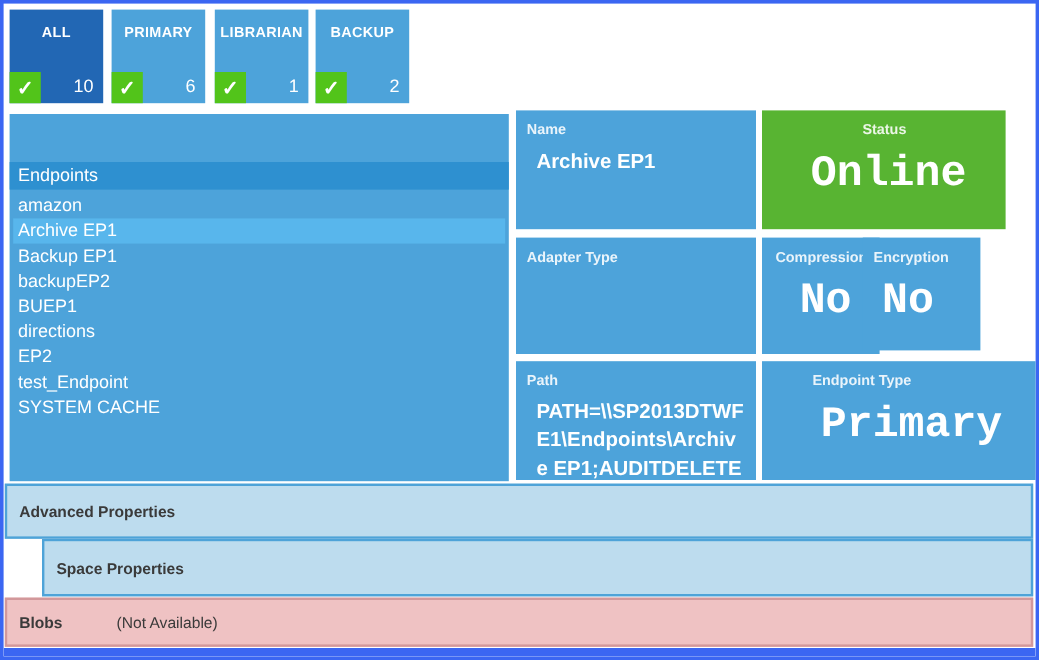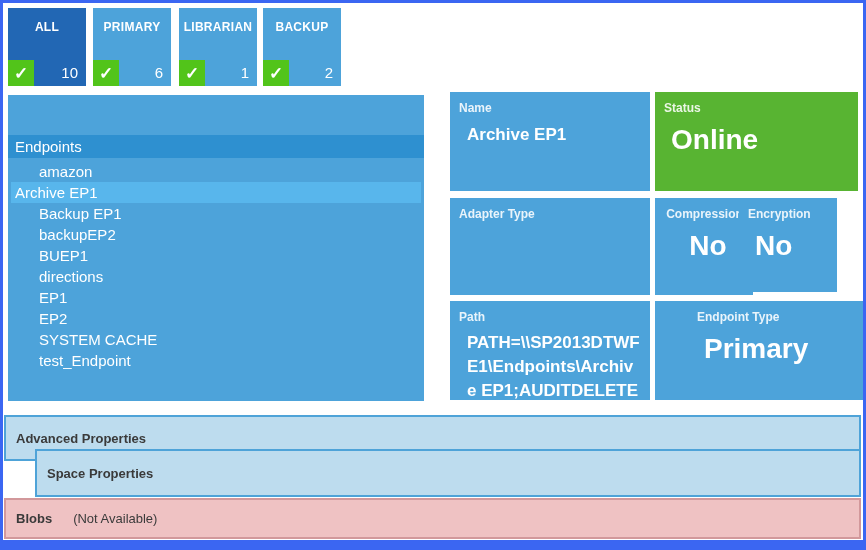--- a/index.html
+++ b/index.html
@@ -31,61 +31,61 @@
   .panel{
     position:absolute;left:5px;top:92px;width:416px;height:306px;
     background:var(--tile-blue,#4DA3DA);color:#fff;
   }
   .panel-header{
     height:23px;line-height:23px;padding-left:7px;font-size:15px;
     background:var(--panel-header-blue,#2E90D0);color:#fff;margin-top:40px;
   }
   .list{padding-top:3px;}
   .list-item{
-    height:21px;line-height:21px;padding-left:7px;font-size:15px;cursor:pointer;margin-left:24px;
+    height:21px;line-height:21px;padding-left:7px;font-size:15px;cursor:pointer;
   }
   .list-item.selected{
     background:var(--list-highlight,#58B6EC);
     margin:0 3px;padding-left:4px;
   }
   
   .dtile{
-    position:absolute;background:var(--tile-blue,#4DA3DA);color:#fff;overflow:hidden;margin-left:20px;
+    position:absolute;background:var(--tile-blue,#4DA3DA);color:#fff;overflow:hidden;
   }
-  .dtile.green{background:var(--status-green,#58B432);}
+  .dtile.green{background:var(--status-green,#58B432);text-align:center;}
   .dtile-label{
     padding:9px 8px 0 9px;font-size:12px;font-weight:bold;color:rgba(255,255,255,.88);
   }
   .dtile-value{font-weight:bold;color:#fff;}
   .v-md{font-size:17px;margin:10px 8px 0 17px;}
-  .v-lg{font-size:28px;margin:9px 8px 0 16px;}
+  .v-lg{font-size:36px;margin:9px 8px 0 16px;font-family:Liberation Mono, monospace;}
   .v-path{font-size:17px;line-height:24px;margin:7px 8px 0 17px;word-break:break-all;}
   .t-name{left:427px;top:89px;width:200px;height:99px;}
   .t-status{left:632px;top:89px;width:203px;height:99px;}
   .t-adapter{left:427px;top:195px;width:200px;height:97px;}
   .t-compression{left:632px;top:195px;width:98px;height:97px;text-align:center;}
   .t-encryption{left:716px;top:195px;width:98px;height:94px;}
   .t-path{left:427px;top:298px;width:200px;height:99px;}
   .t-eptype{left:632px;top:298px;width:203px;height:99px;padding-left:33px;}
   
   .section{
     position:absolute;left:1px;right:2px;box-sizing:border-box;
     background:var(--section-fill,#BDDCEE);
     border:2px solid var(--section-border,#4EA3D8);
     display:flex;align-items:center;padding-left:10px;
     font-size:13px;font-weight:bold;color:#3a3a3a;cursor:pointer;
   }
   .section.disabled{
     background:var(--blobs-fill,#EFC2C3);
-    border-color:var(--blobs-border,#D2989B);cursor:default;
+    border-color:var(--blobs-border,#D2989B);cursor:default;gap:36px;
   }
-  .s-advanced{top:412px;height:46px;}
+  .s-advanced{top:400px;height:46px;}
   .s-space{top:446px;height:48px;margin-left:31px;}
   .s-blobs{top:495px;height:41px;}
-  .section .suffix{font-weight:normal;margin-left:21px;}
+  .section .suffix{font-weight:normal;margin-left:9px;}
   
   .bottom-bar{
     position:absolute;left:0;right:0;bottom:0;height:7px;
     background:var(--window-border,#3B66F2);
   }
 </style>
 </head>
 <body>
 
 <div class="window">
@@ -113,24 +113,23 @@
 
   <div class="panel">
     <div class="panel-header">Endpoints</div>
     <div class="list">
       <div class="list-item">amazon</div>
       <div class="list-item selected">Archive EP1</div>
       <div class="list-item">Backup EP1</div>
       <div class="list-item">backupEP2</div>
       <div class="list-item">BUEP1</div>
       <div class="list-item">directions</div>
-      <div class="list-item">EP1</div>
       <div class="list-item">EP2</div>
+      <div class="list-item">test_Endpoint</div>
       <div class="list-item">SYSTEM CACHE</div>
-      <div class="list-item">test_Endpoint</div>
     </div>
   </div>
 
   <div class="dtile t-name">
     <div class="dtile-label">Name</div>
     <div class="dtile-value v-md">Archive EP1</div>
   </div>
   <div class="dtile green t-status">
     <div class="dtile-label">Status</div>
     <div class="dtile-value v-lg">Online</div>

